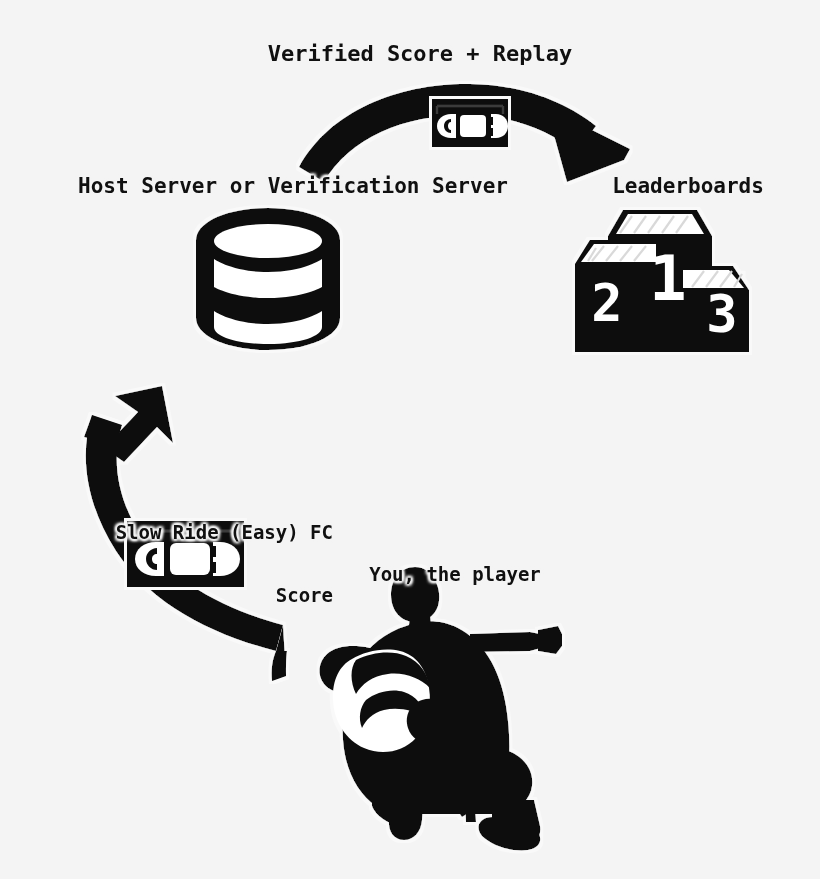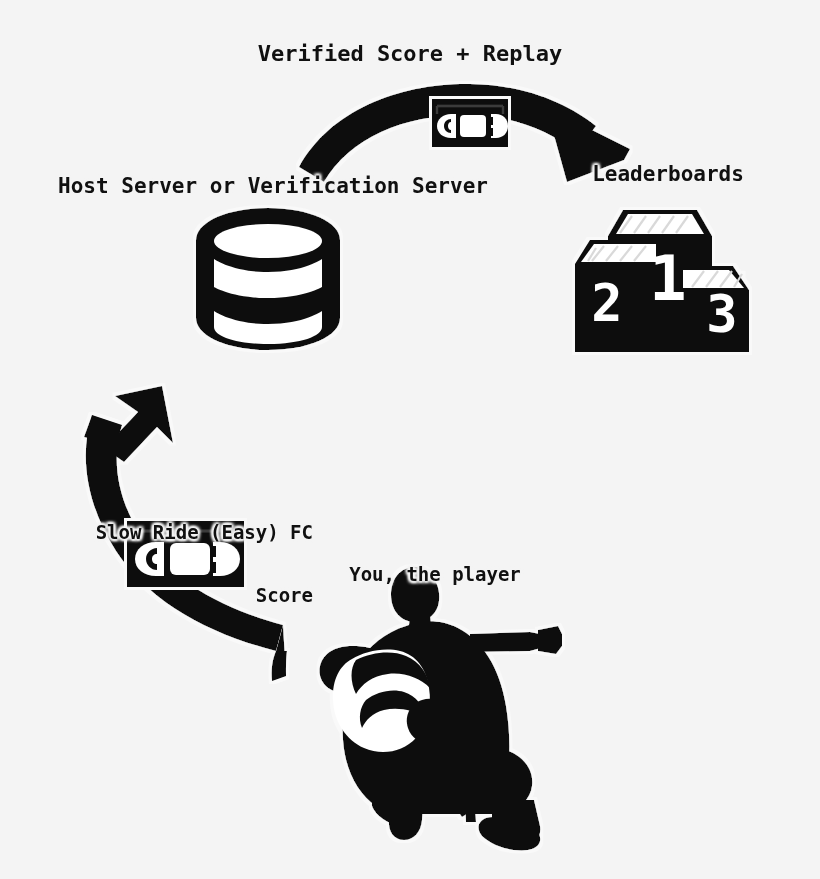--- a/index.html
+++ b/index.html
@@ -35,35 +35,36 @@
     text-align: center;
     line-height: 1.12;
     letter-spacing: 0px;
     text-shadow:
       2px 0 2px #f4f4f4, -2px 0 2px #f4f4f4,
       0 2px 2px #f4f4f4, 0 -2px 2px #f4f4f4,
       2px 2px 3px #f4f4f4, -2px -2px 3px #f4f4f4,
       2px -2px 3px #f4f4f4, -2px 2px 3px #f4f4f4;
     z-index: 40;
     pointer-events: none;
+    padding-left: 20px;
   }
   #label-top {
     left: 0; right: 0;
     top: 42px;
     font-size: 22px;
   }
   #label-host {
     left: 0; width: 546px;
     top: 175px;
     font-size: 21px;
     text-align: center;
   }
   #label-leaderboards {
     left: 548px; width: 240px;
-    top: 163px;
+    top: 175px;
     font-size: 21px;
   }
   #label-replay {
     left: 68px; width: 245px;
     top: 479px;
     font-size: 19px;
     text-align: right;
   }
   #label-player {
     left: 312px; width: 246px;

